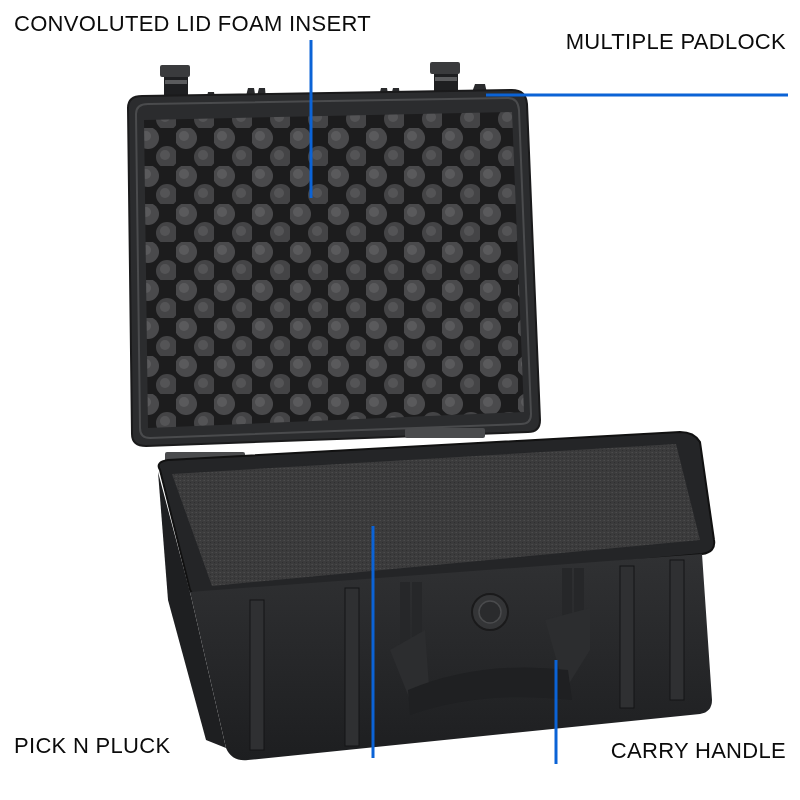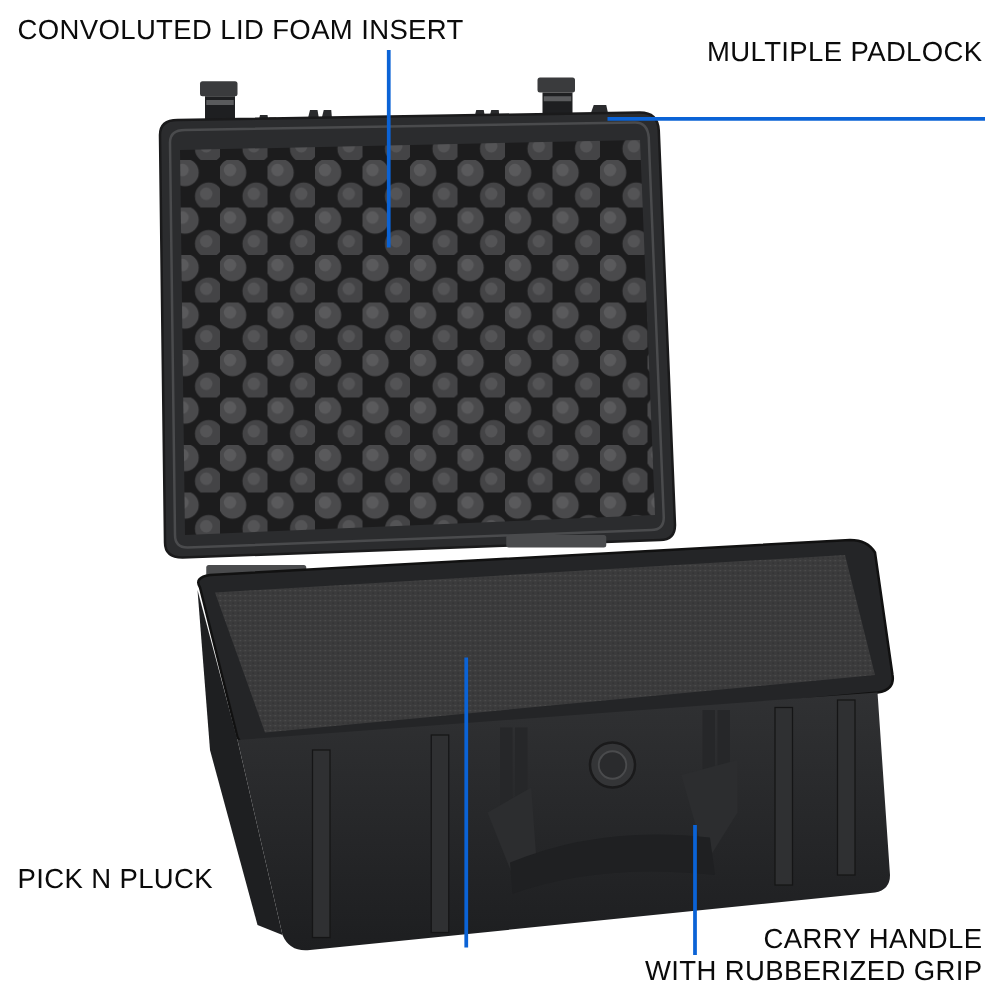--- a/index.html
+++ b/index.html
@@ -18,21 +18,21 @@
       letter-spacing: 0.3px;
       line-height: 26px;
       text-transform: uppercase;
       white-space: nowrap;
       font-weight: 500;
     }
     .label .line { display: block; }
     .label.right { text-align: right; }
     #lbl-lid { left: 14px; top: 11px; }
     #lbl-lock { right: 14px; top: 29px; }
-    #lbl-foam { left: 14px; top: 690px; }
+    #lbl-foam { left: 14px; top: 733px; }
     #lbl-handle { right: 14px; top: 738px; }
     svg.art { position: absolute; left: 0; top: 0; }
   </style>
 </head>
 <body>
 
 <div class="stage">
   <svg class="art" width="800" height="800" viewBox="0 0 800 800">
     <defs>
       <pattern id="egg" x="138" y="128" width="38" height="38" patternUnits="userSpaceOnUse">
@@ -120,15 +120,14 @@
     <span class="line">CONVOLUTED LID FOAM INSERT</span>
   </div>
   <div class="label right" id="lbl-lock">
     <span class="line">MULTIPLE PADLOCK</span>
   </div>
   <div class="label" id="lbl-foam">
     <span class="line">PICK N PLUCK</span>
   </div>
   <div class="label right" id="lbl-handle">
     <span class="line">CARRY HANDLE</span>
-    <span class="line">WITH RUBBERIZED GRIP</span>
   </div>
 </div>
 
 </body></html>

